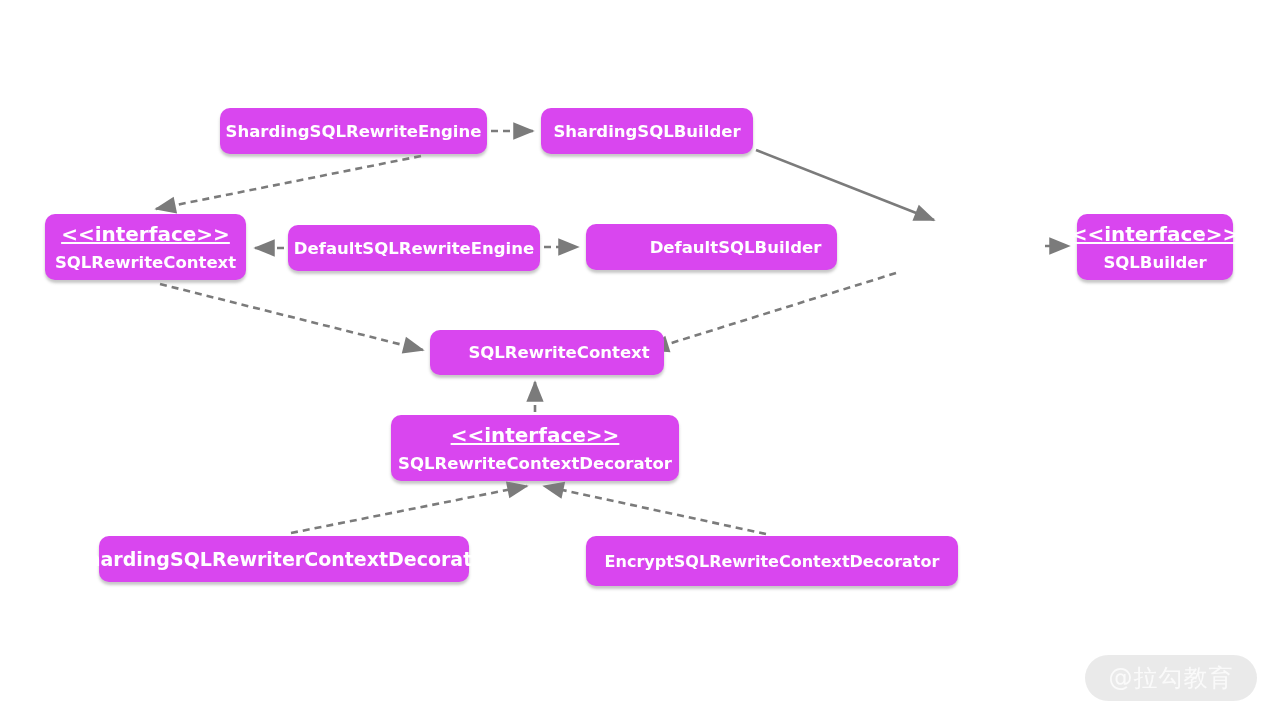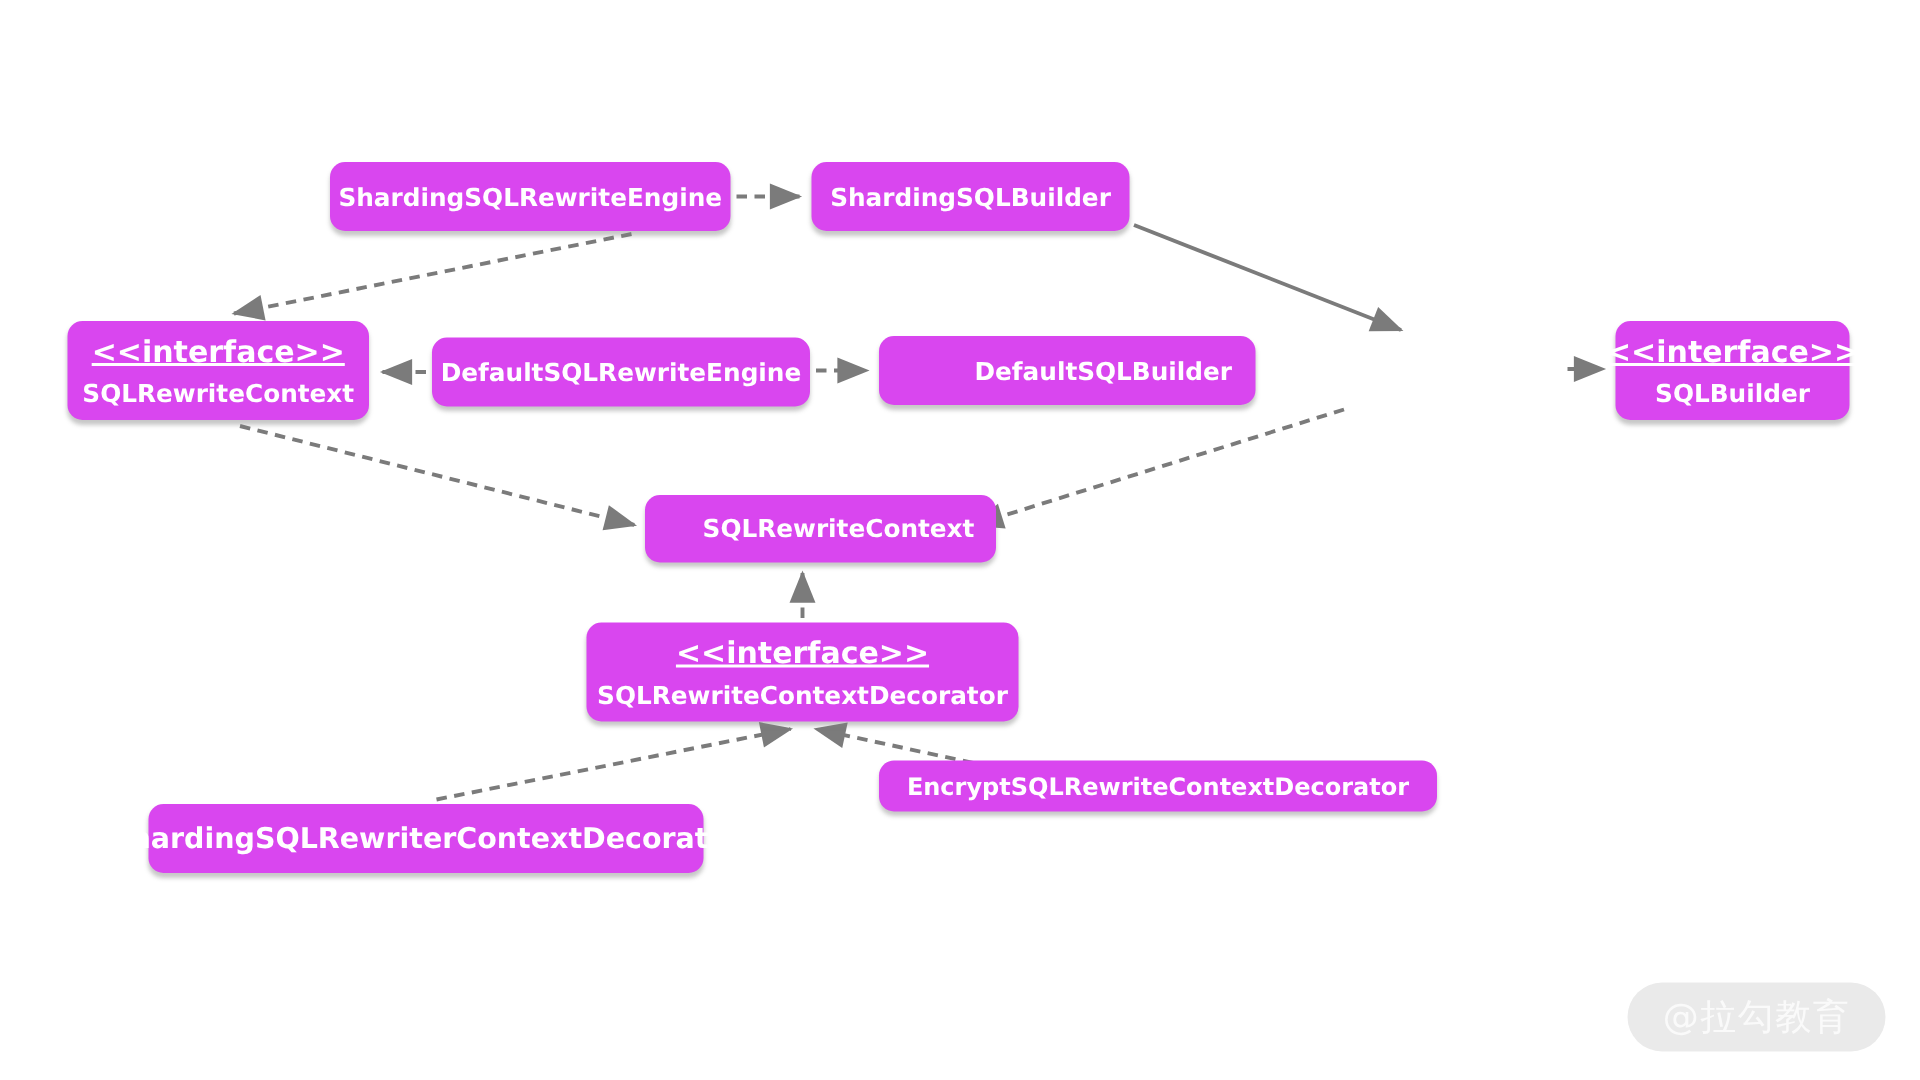--- a/index.html
+++ b/index.html
@@ -114,21 +114,21 @@
 
   <div class="node iface" style="left:391px; top:415px; width:288px; height:66px;">
     <span class="stereotype">&lt;&lt;interface&gt;&gt;</span>
     <span>SQLRewriteContextDecorator</span>
   </div>
 
   <div class="node" style="left:99px; top:536px; width:370px; height:46px; font-size:19px;">
     <span>ShardingSQLRewriterContextDecorator</span>
   </div>
 
-  <div class="node" style="left:586px; top:507px; width:372px; height:34px; font-size:16px;">
+  <div class="node" style="left:586px; top:536px; width:372px; height:50px; font-size:16px;">
     <span>EncryptSQLRewriteContextDecorator</span>
   </div>
 
 
   <div class="watermark">
     <span>@拉勾教育</span>
   </div>
 
 </div>
 

